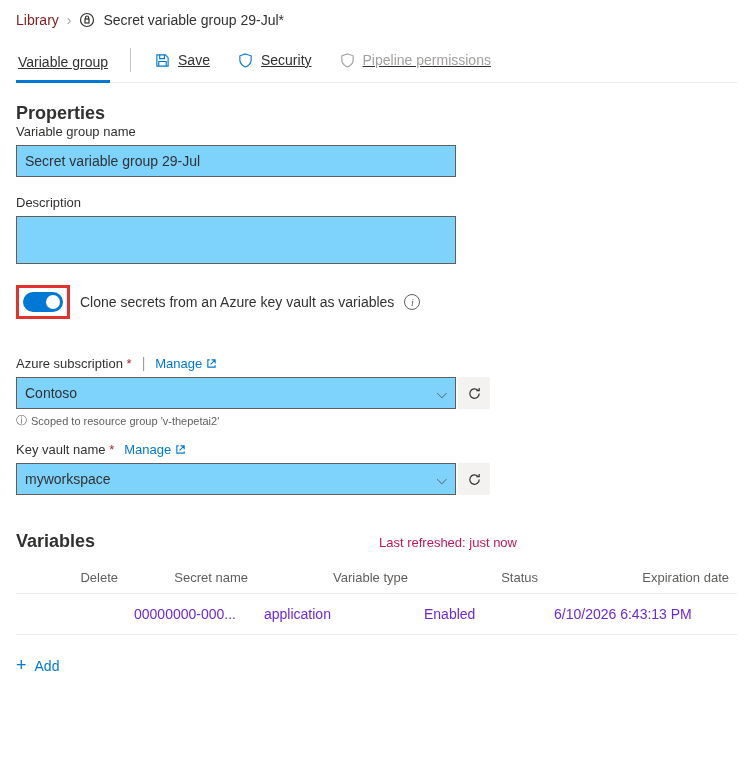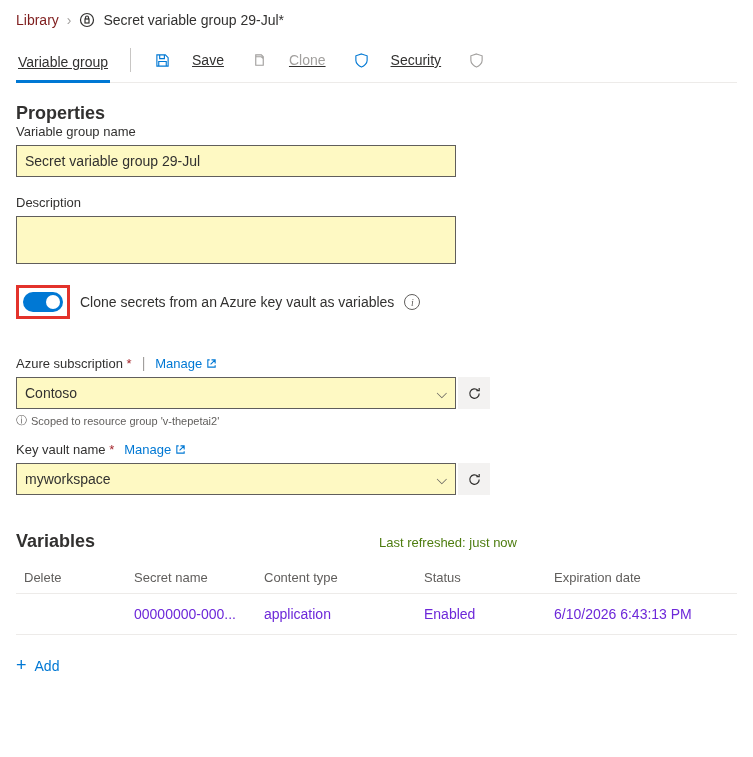--- a/index.html
+++ b/index.html
@@ -45,21 +45,21 @@
     }
     .tab-divider {
       width: 1px;
       height: 24px;
       background: #c8c6c4;
       margin: 0 16px 8px 0;
     }
     .toolbar-btn {
       display: inline-flex;
       align-items: center;
-      gap: 22px;
+      gap: 8px;
       padding: 6px 8px 14px 8px;
       cursor: pointer;
       color: #323130;
       margin-right: 12px;
     }
     .toolbar-btn.disabled { color: #a19f9d; }
     .toolbar-btn .ico { display: inline-flex; }
     
     h2.section {
       font-size: 18px;
@@ -72,21 +72,21 @@
       display: block;
     }
     .required::after { content: " *"; color: #a4262c; }
     .text-input, .textarea, .select {
       width: 440px;
       border: 1px solid #605e5c;
       padding: 6px 8px;
       font-size: 14px;
       font-family: inherit;
       color: #323130;
-      background: #fef9c3;
+      background: #7dd3fc;
     }
     .text-input { height: 32px; }
     .textarea { height: 48px; resize: none; }
     .select {
       height: 32px;
       display: flex;
       align-items: center;
       justify-content: space-between;
       cursor: pointer;
     }
@@ -172,29 +172,29 @@
     .scope-note .scope-ico { font-size: 11px; }
     
     .vars-header {
       display: flex;
       align-items: baseline;
       justify-content: space-between;
       margin-top: 36px;
       margin-bottom: 8px;
     }
     .vars-header h2 { font-size: 18px; font-weight: 600; }
-    .last-refreshed { font-size: 13px; color: #4d7c0f; margin-right: 220px; }
+    .last-refreshed { font-size: 13px; color: #be185d; margin-right: 220px; }
     
     table.vars {
       width: 100%;
       border-collapse: collapse;
       margin-top: 10px;
     }
     table.vars th {
-      text-align: left;
+      text-align: right;
       font-weight: 400;
       font-size: 13px;
       color: #605e5c;
       padding: 8px 8px;
       border-bottom: 1px solid #edebe9;
     }
     table.vars td {
       padding: 12px 8px;
       font-size: 14px;
       color: #6d28d9;
@@ -238,44 +238,37 @@
 
   <div class="toolbar-btn">
     <span class="ico">
       <svg width="15" height="15" viewBox="0 0 16 16">
           <path d="M2 2h9l3 3v9H2z M5 2v4h5V2 M4 9h8v5H4z" fill="none" stroke="#0078d4" stroke-width="1.2"></path>
         </svg>
     </span>
     <span>Save</span>
   </div>
 
-  <div class="toolbar-btn disabled">
-    <span class="ico">
-      <svg width="15" height="15" viewBox="0 0 16 16">
-          <path d="M4 4h6l2 2v7H4z M4 4V2h6l2 2v2" fill="none" stroke="#a19f9d" stroke-width="1.2"></path>
-        </svg>
-    </span>
-    <span>Clone</span>
-  </div>
 
   <div class="toolbar-btn">
     <span class="ico">
       <svg width="15" height="15" viewBox="0 0 16 16">
           <path d="M8 1 L14 3 V8 C14 11 11 14 8 15 C5 14 2 11 2 8 V3 Z" fill="none" stroke="#0078d4" stroke-width="1.2"></path>
         </svg>
     </span>
     <span>Security</span>
   </div>
 
   <div class="toolbar-btn disabled">
     <span class="ico">
       <svg width="15" height="15" viewBox="0 0 16 16">
           <path d="M8 1 L14 3 V8 C14 11 11 14 8 15 C5 14 2 11 2 8 V3 Z" fill="none" stroke="#a19f9d" stroke-width="1.2"></path>
         </svg>
     </span>
+    <span>Pipeline permissions</span>
   </div>
 
 </div>
 
 
 <h2 class="section">Properties</h2>
 
 <div class="field-group">
   <label class="field-label">Variable group name</label>
   <input class="text-input" type="text" value="Secret variable group 29-Jul" style="">
@@ -347,21 +340,21 @@
 <div class="vars-header">
   <h2>Variables</h2>
   <span class="last-refreshed">Last refreshed: just now</span>
 </div>
 
 <table class="vars">
   <thead>
     <tr>
       <th style="width:110px">Delete</th>
       <th style="width:130px">Secret name</th>
-      <th style="width:160px">Content type</th>
+      <th style="width:160px">Variable type</th>
       <th style="width:130px">Status</th>
       <th>Expiration date</th>
     </tr>
   </thead>
   <tbody>
     <tr>
       <td></td>
       <td>00000000-000...</td>
       <td>application</td>
       <td>Enabled</td>

